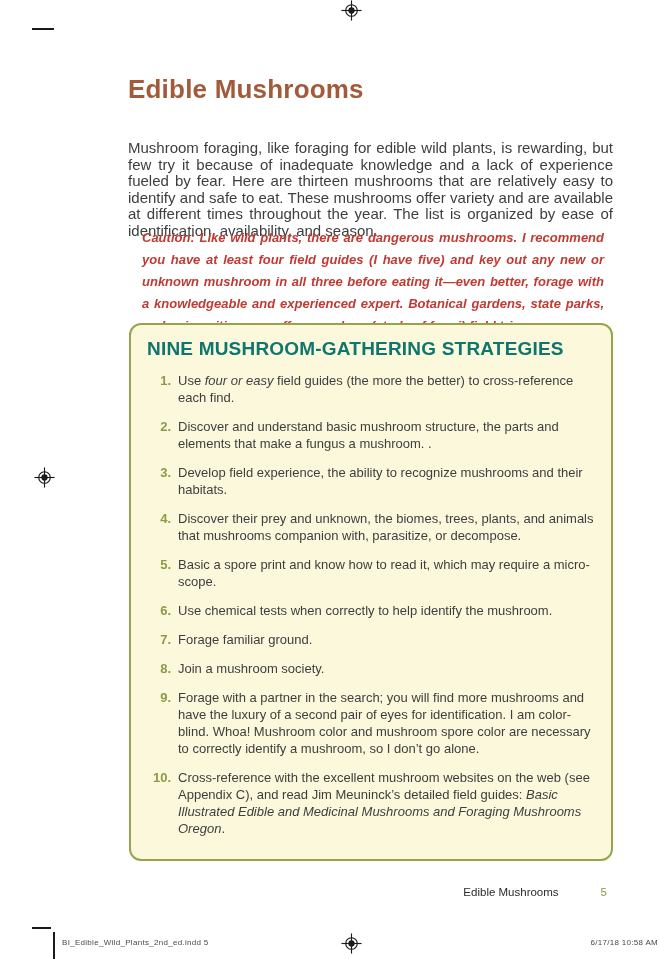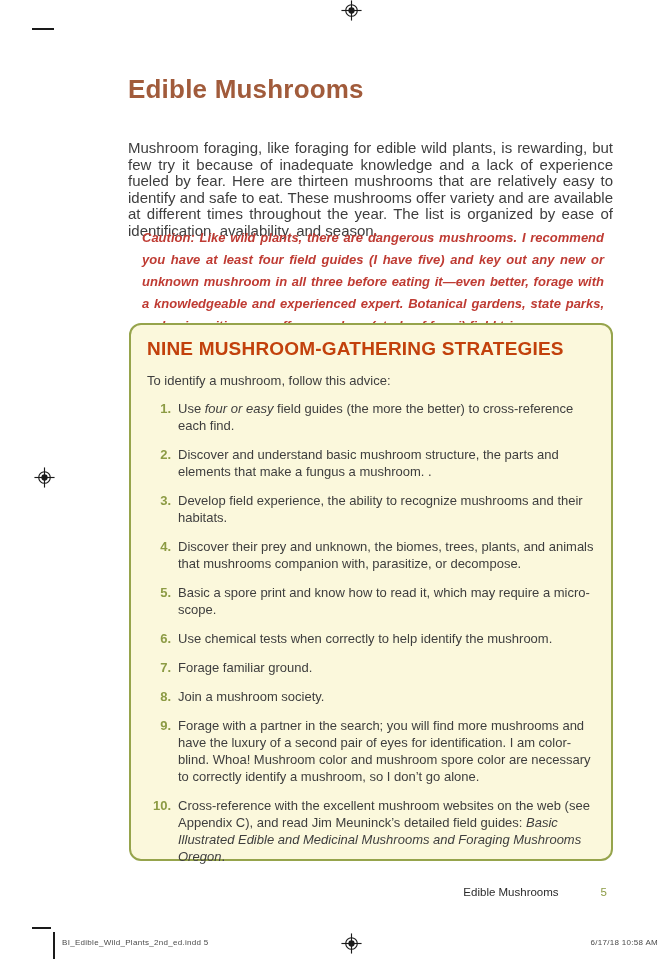--- a/index.html
+++ b/index.html
@@ -43,21 +43,21 @@
     color:#bf3b33; text-align:justify;
   }
   .strategies-box {
     position:absolute; left:97px; top:323px; width:484px; height:538px;
     background:#fbf8dc;
     border:2px solid #96a44c;
     border-radius:12px;
     padding:13px 16px;
   }
   .box-title {
-    color:#c2410c; font-size:19px; font-weight:bold;
+    color:#0f766e; font-size:19px; font-weight:bold;
     letter-spacing:0.2px;
   }
   .box-intro {
     margin-top:13px; font-size:13px; color:#3e3e3e;
   }
   .strategy-item {
     display:flex; margin-top:12px;
     font-size:13px; line-height:17px; color:#3e3e3e;
   }
   .item-number {
@@ -120,21 +120,20 @@
   <div class="crop br-v"></div>
 
   <h1 class="page-title">Edible Mushrooms</h1>
 
   <p class="intro">Mushroom foraging, like foraging for edible wild plants, is rewarding, but few try it because of inadequate knowledge and a lack of experience fueled by fear. Here are thirteen mushrooms that are relatively easy to identify and safe to eat. These mushrooms offer variety and are available at different times throughout the year. The list is organized by ease of identification, availability, and season.</p>
 
   <p class="caution">Caution: Like wild plants, there are dangerous mushrooms. I recommend you have at least four field guides (I have five) and key out any new or unknown mushroom in all three before eating it—even better, forage with a knowledgeable and experienced expert. Botanical gardens, state parks, and universities may offer mycology (study of fungi) field trips.</p>
 
   <div class="strategies-box">
     <div class="box-title">NINE MUSHROOM-GATHERING STRATEGIES</div>
-    <div class="box-intro">To identify a mushroom, follow this advice:</div>
     <div>
         <div class="strategy-item">
           <span class="item-number">1.</span>
           <span class="item-text"><span>Use </span><span class="seg-italic">four or easy</span><span> </span><span class="seg-bold">field guides</span><span> (the more the better) to cross-reference each find.</span></span>
         </div>
         <div class="strategy-item">
           <span class="item-number">2.</span>
           <span class="item-text"><span>Discover and understand basic </span><span class="seg-bold">mushroom structure</span><span>, the parts and elements that make a fungus a mushroom. .</span></span>
         </div>
         <div class="strategy-item">

